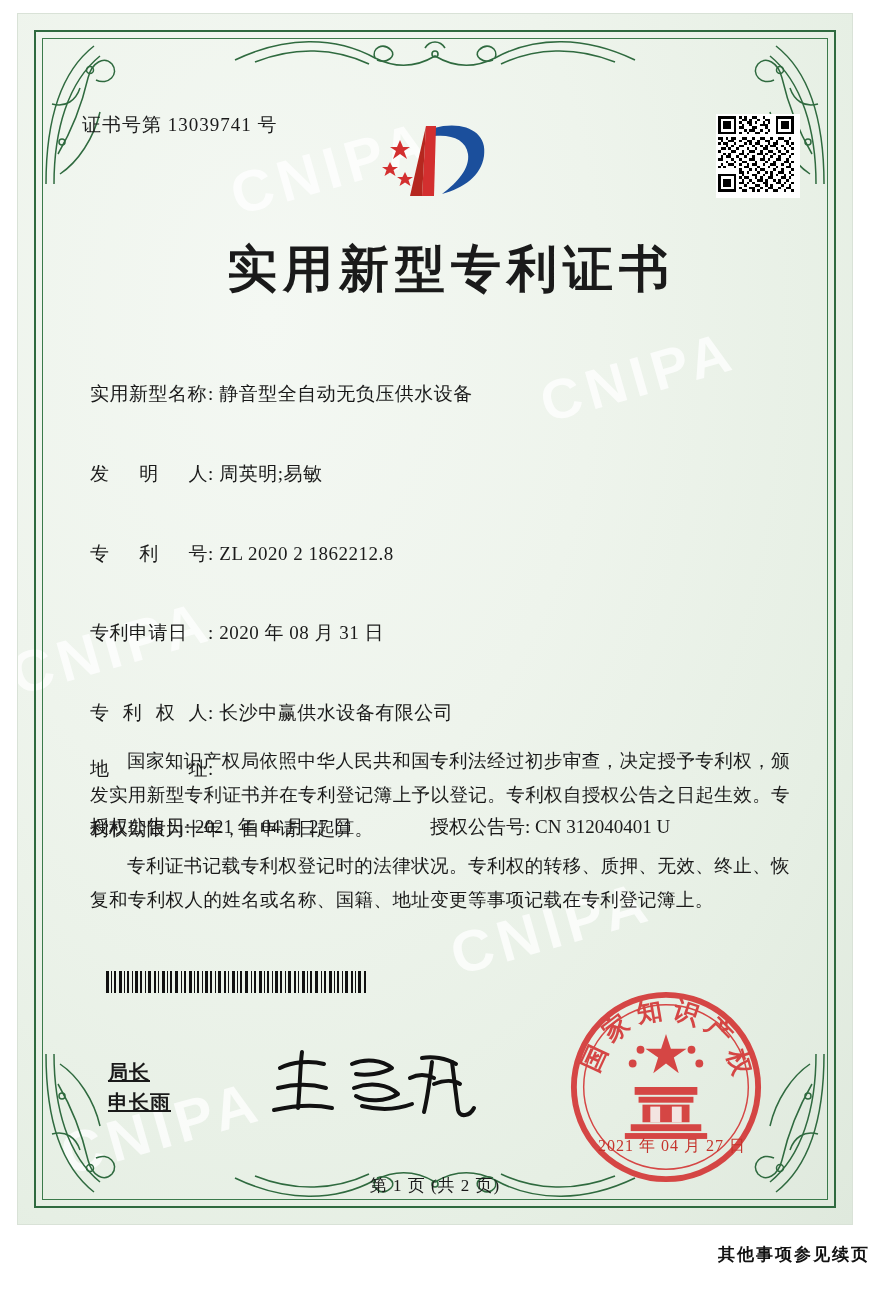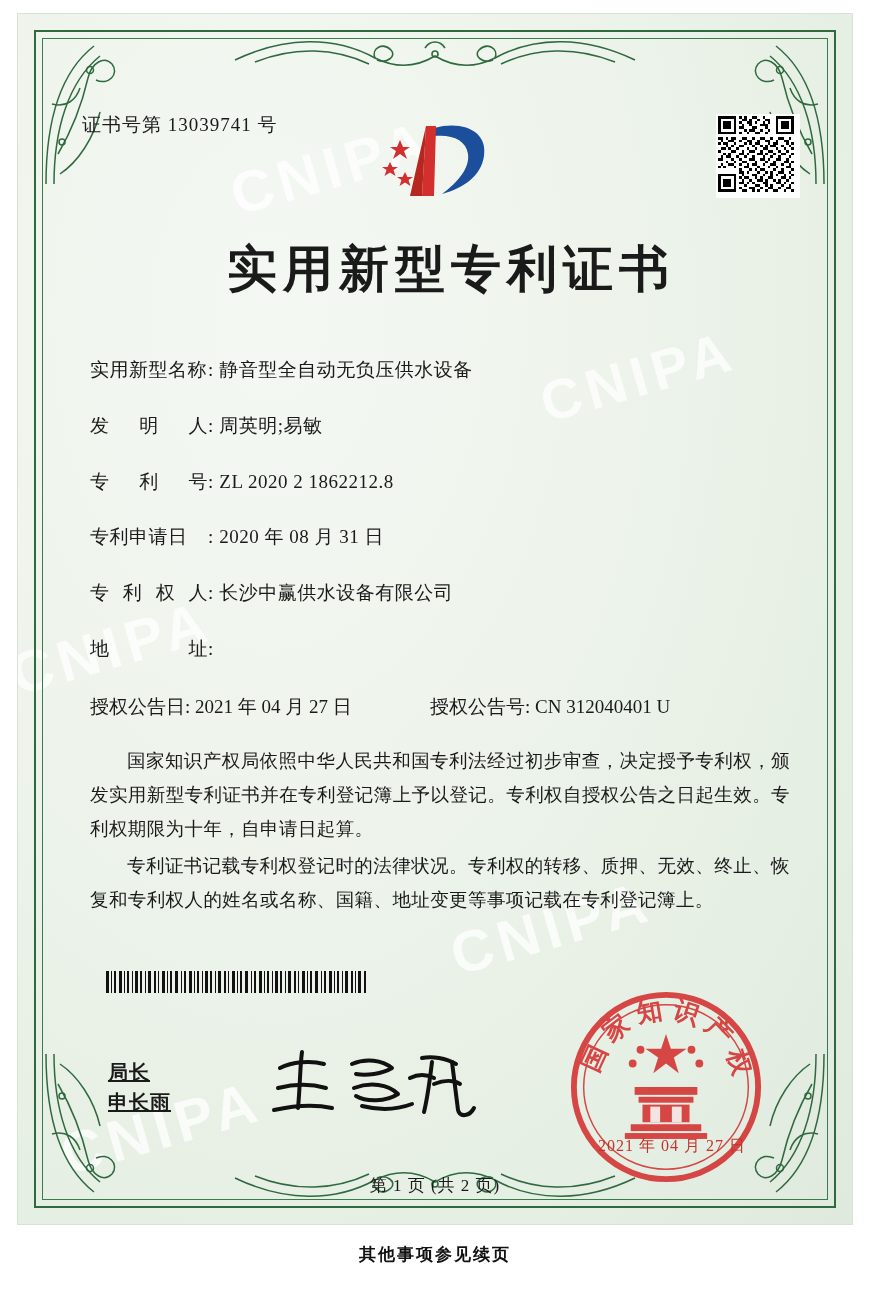--- a/index.html
+++ b/index.html
@@ -117,21 +117,21 @@
   .row .lbl {
     width: 118px;
     flex: none;
     letter-spacing: 0.5px;
   }
   .row .lbl.spread {
     display: flex;
     justify-content: space-between;
   }
   .row .colon { margin-right: 6px; }
-  .row .val { letter-spacing: 0.5px; }
+  .row .val { letter-spacing: 0.5px; margin-top: 24px; }
 
   .row-dual {
     display: flex;
     align-items: baseline;
     margin-bottom: 22px;
   }
   .row-dual .left { width: 340px; flex: none; }
   .row-dual .right { }
 
   
@@ -199,21 +199,21 @@
     top: 1160px;
     text-align: center;
     font-size: 17px;
     letter-spacing: 1px;
   }
 
   .footnote {
     position: absolute;
     left: 0; width: 100%;
     top: 1243px;
-    text-align: center;
+    text-align: right;
     font-size: 17px;
     letter-spacing: 2px;
     font-weight: bold;
     color: #111;
   }
 </style>
 </head>
 <body>
 
 <div class="certificate">

